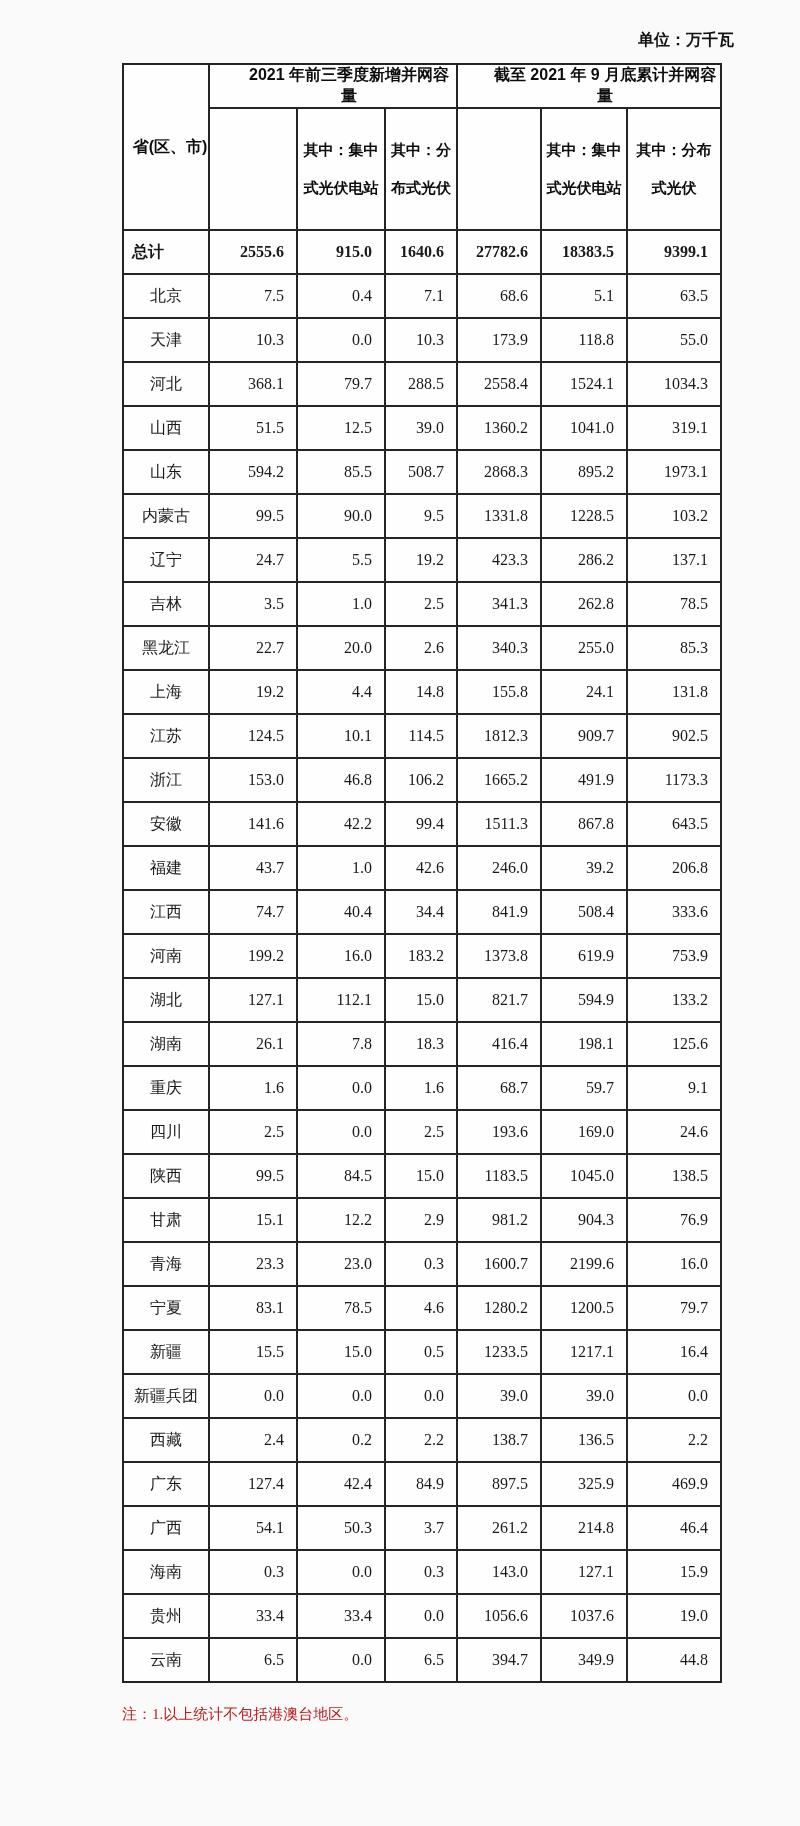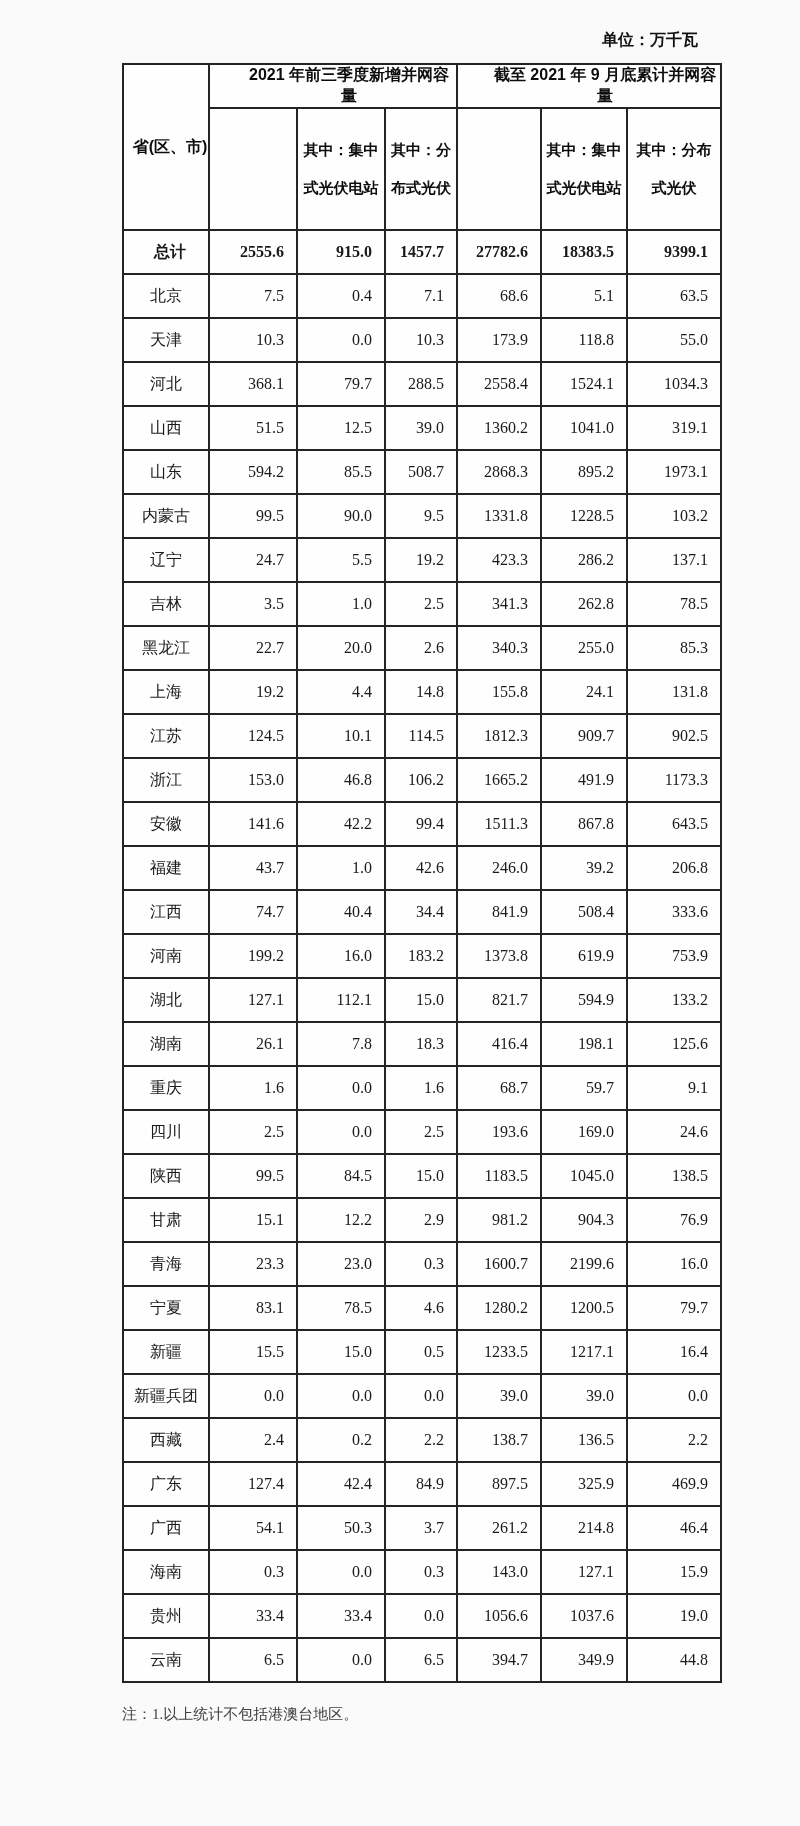--- a/index.html
+++ b/index.html
@@ -7,21 +7,21 @@
   body {
     width: 800px;
     min-height: 1826px;
     margin: 0 auto;
     font-family: "Liberation Serif", "DejaVu Serif", serif;
     color: #1a1a1a;
     position: relative;
   }
   .unit-label {
     padding-top: 30px;
-    margin-right: 102px;
+    margin-right: 66px;
     text-align: right;
     font-family: "Liberation Sans", "DejaVu Sans", sans-serif;
     font-weight: bold;
     font-size: 16px;
     color: #111;
   }
   table.capacity-table {
     margin: 12px 0 0 122px;
     width: 598px;
     border-collapse: collapse;
@@ -43,23 +43,23 @@
     padding-left: 32px;
   }
   tr.group-row th { height: 43px; text-align: center; font-size: 16px; }
   th.corner-cell { text-align: left; padding-left: 8px; font-size: 16px; }
   tr.sub-row th { height: 122px; text-align: center; line-height: 2.55; font-size: 15px; padding: 0 2px; }
   
   tbody td { height: 44px; }
   td.label-cell { text-align: center; font-size: 16px; }
   td.value-cell { text-align: right; padding-right: 12px; font-size: 16px; }
   tr.total-row td { font-weight: bold; }
-  tr.total-row td.label-cell { text-align: center; padding-left: 8px; font-family: "Liberation Sans", "DejaVu Sans", sans-serif; }
+  tr.total-row td.label-cell { text-align: left; padding-left: 8px; font-family: "Liberation Sans", "DejaVu Sans", sans-serif; }
   
-  .notes { margin: 22px 0 0 122px; font-size: 15px; color: #404040; }
+  .notes { margin: 22px 0 0 122px; font-size: 15px; color: #b91c1c; }
   .note-line-1 { margin-bottom: 28px; }
   .note-line-2 { margin-left: 28px; }
 </style>
 </head>
 <body>
 
 <div class="unit-label">单位：万千瓦</div>
 
 <table class="capacity-table">
   <colgroup>
@@ -84,21 +84,21 @@
       <th></th>
       <th>其中：集中式光伏电站</th>
       <th>其中：分布式光伏</th>
     </tr>
   </thead>
   <tbody id="table-body">
       <tr class="total-row">
         <td class="label-cell">总计</td>
         <td class="value-cell">2555.6</td>
         <td class="value-cell">915.0</td>
-        <td class="value-cell">1457.7</td>
+        <td class="value-cell">1640.6</td>
         <td class="value-cell">27782.6</td>
         <td class="value-cell">18383.5</td>
         <td class="value-cell">9399.1</td>
       </tr>
       <tr>
         <td class="label-cell">北京</td>
         <td class="value-cell">7.5</td>
         <td class="value-cell">0.4</td>
         <td class="value-cell">7.1</td>
         <td class="value-cell">68.6</td>

